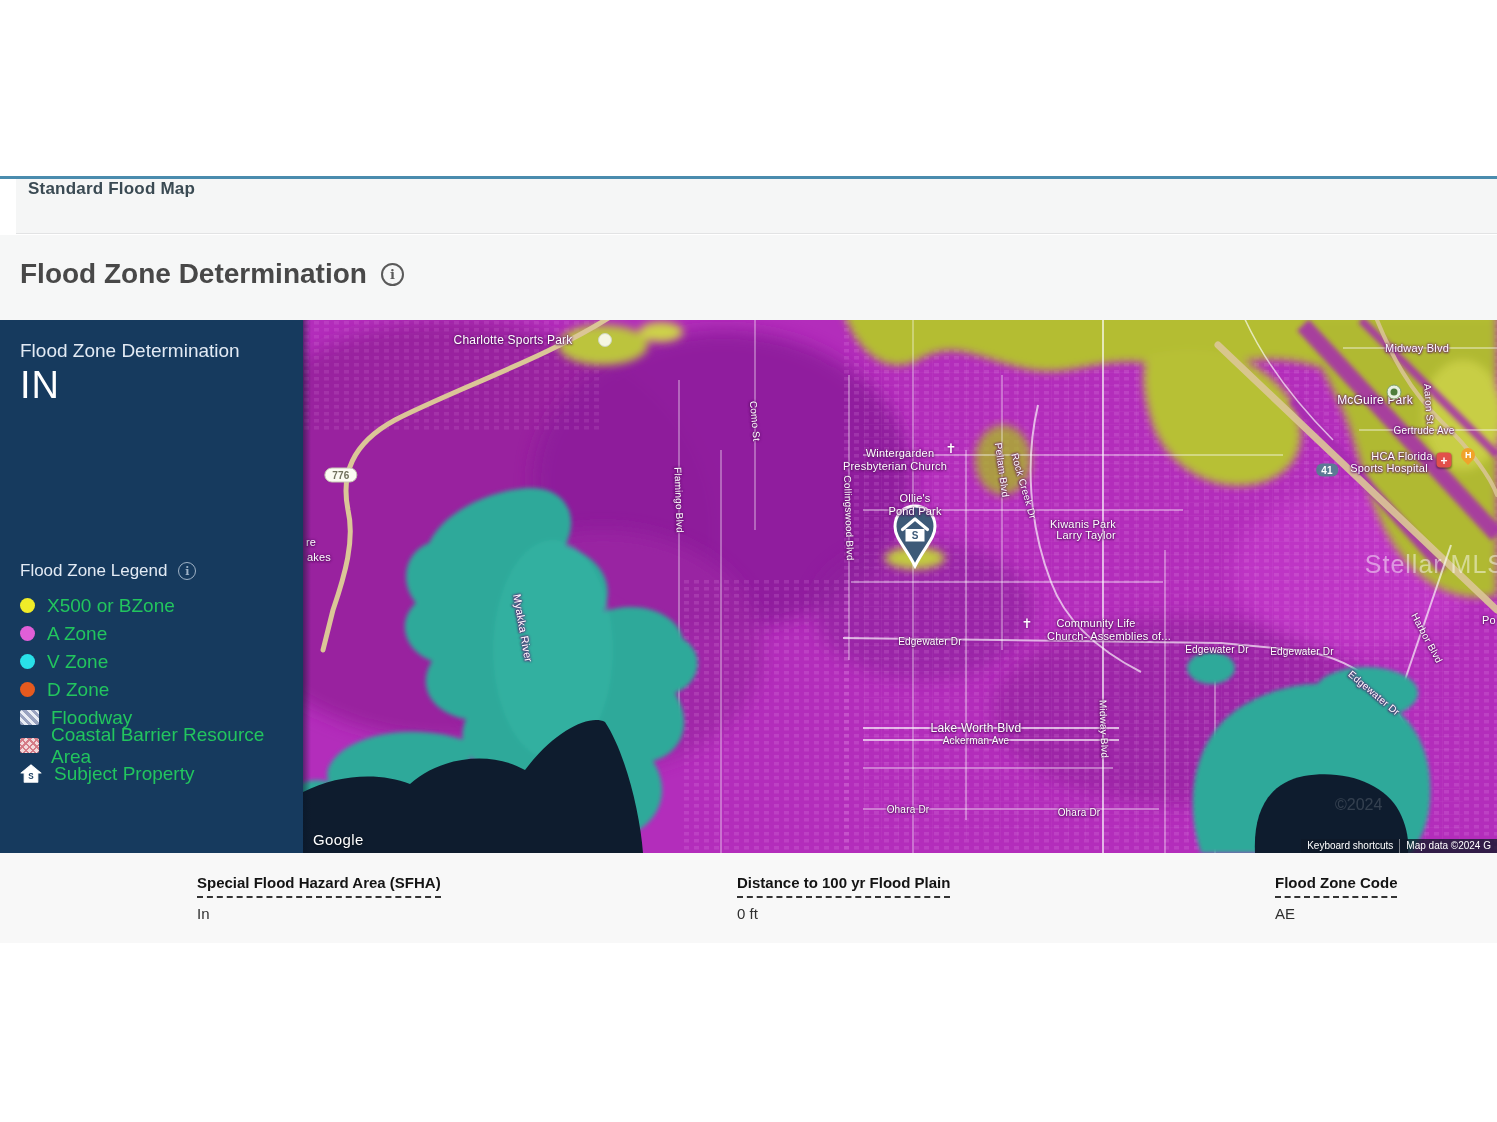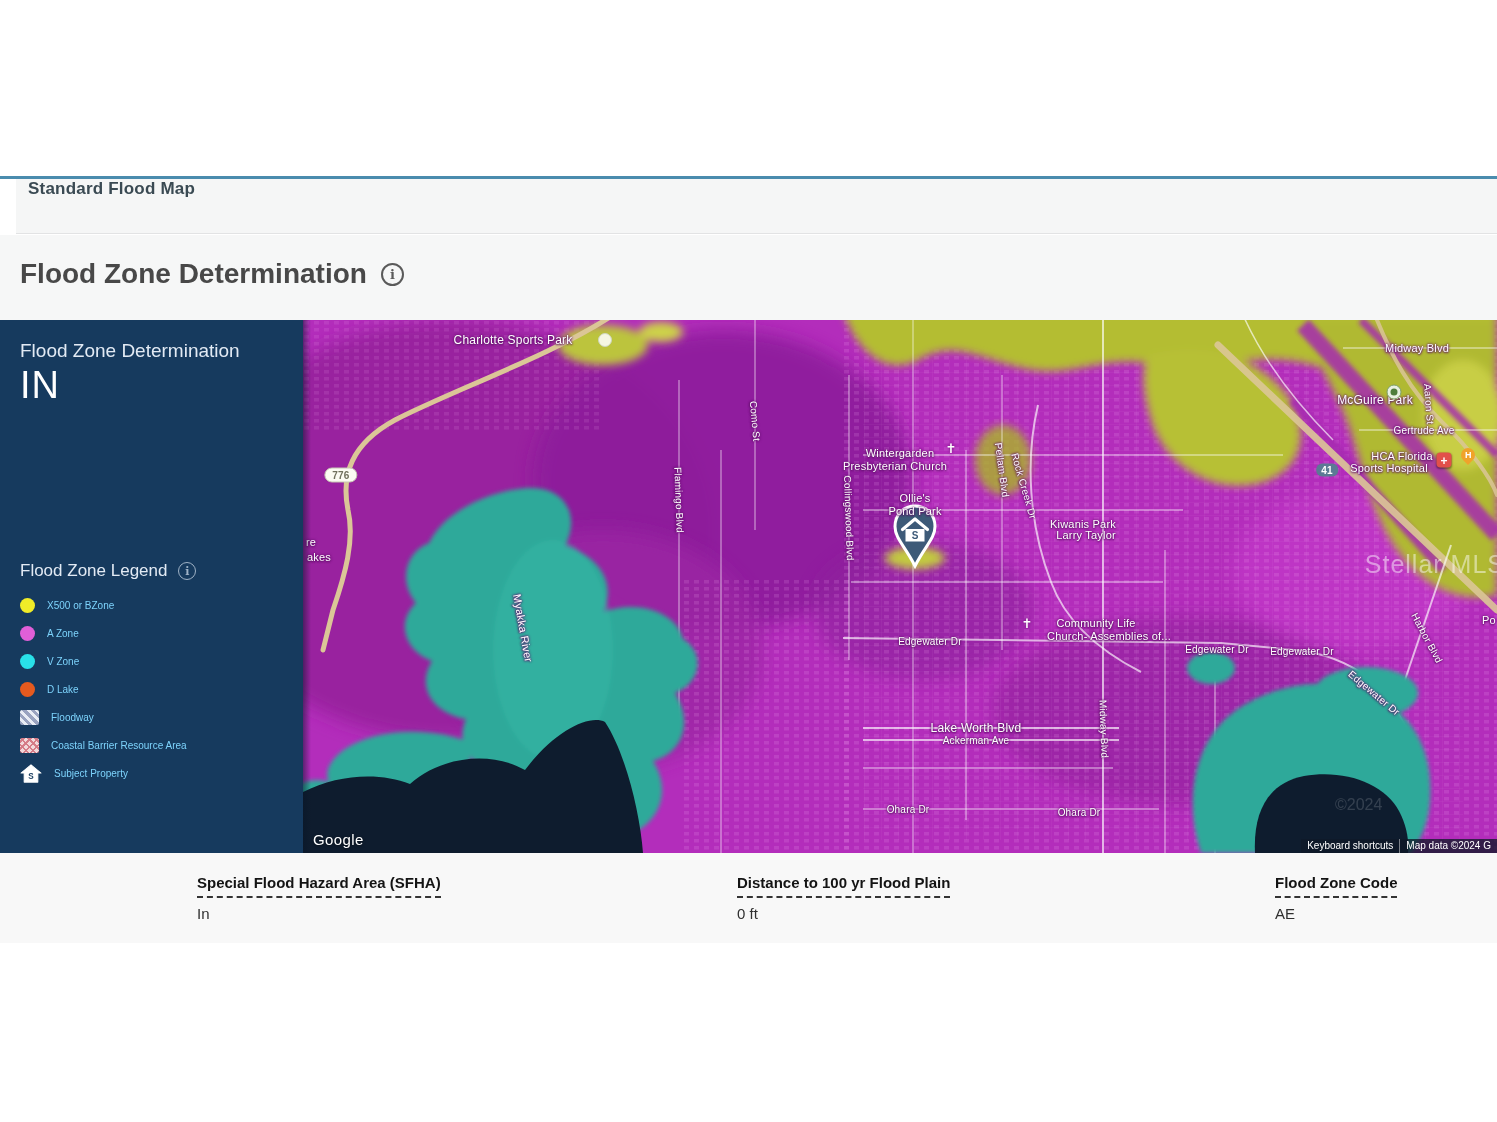--- a/index.html
+++ b/index.html
@@ -21,21 +21,21 @@
     font-weight:700;color:#5a5a5a;line-height:1}
   .info-icon::before{content:"i"}
   .info-icon.light{border-color:#9fb2c6;color:#9fb2c6;width:16px;height:16px;font-size:11px;border-width:1.5px}
   
   .sidebar{position:absolute;left:0;top:320px;width:303px;height:533px;background:#163a5e;color:#e9eff6;box-sizing:border-box}
   .sidebar-title{position:absolute;left:20px;top:20px;font-size:19px;font-weight:400;color:#e2eaf4}
   .sidebar-value{position:absolute;left:20px;top:44px;font-size:38px;font-weight:300;color:#ffffff;letter-spacing:1px}
   .legend-title{position:absolute;left:20px;top:241px;font-size:17px;color:#e2eaf4;display:flex;align-items:center;gap:11px}
   .legend-items{position:absolute;left:20px;top:276px;display:flex;flex-direction:column;gap:9px}
   .legend-item{display:flex;align-items:center;gap:12px;height:19px}
-  .legend-label{font-size:10px;color:#7dd3fc}
+  .legend-label{font-size:19px;color:#22c55e}
   .swatch{flex:0 0 auto}
   .swatch.dot{width:15px;height:15px;border-radius:50%}
   .swatch.hatch{width:19px;height:15px;border-radius:2px;
     background:repeating-linear-gradient(45deg,#99a3c0 0 3px,#e9edf5 3px 6px)}
   .swatch.crosshatch{width:19px;height:15px;border-radius:2px;background-color:#f2d8db;
     background-image:repeating-linear-gradient(45deg,rgba(212,120,132,.95) 0 2px,transparent 2px 5px),
                      repeating-linear-gradient(-45deg,rgba(212,120,132,.95) 0 2px,transparent 2px 5px)}
   .swatch.house{width:22px;height:19px;display:inline-flex}
   
   .map{position:absolute;left:303px;top:320px;width:1194px;height:533px;background:#b32dbb;overflow:hidden}
@@ -103,21 +103,21 @@
       <div class="legend-item">
         <span class="swatch dot" style="background: rgb(224, 95, 216);"></span>
         <span class="legend-label">A Zone</span>
       </div>
       <div class="legend-item">
         <span class="swatch dot" style="background: rgb(41, 224, 232);"></span>
         <span class="legend-label">V Zone</span>
       </div>
       <div class="legend-item">
         <span class="swatch dot" style="background: rgb(230, 90, 30);"></span>
-        <span class="legend-label">D Lake</span>
+        <span class="legend-label">D Zone</span>
       </div>
       <div class="legend-item">
         <span class="swatch hatch"></span>
         <span class="legend-label">Floodway</span>
       </div>
       <div class="legend-item">
         <span class="swatch crosshatch"></span>
         <span class="legend-label">Coastal Barrier Resource Area</span>
       </div>
       <div class="legend-item">

